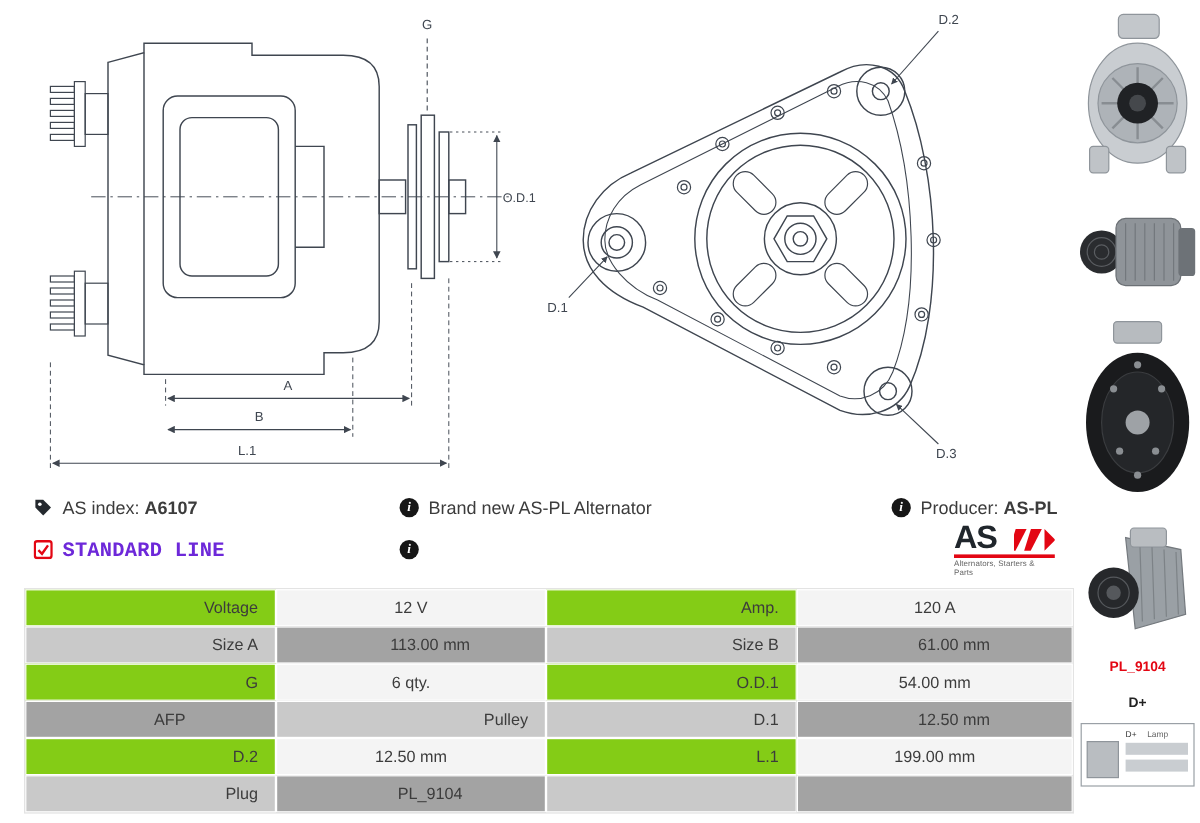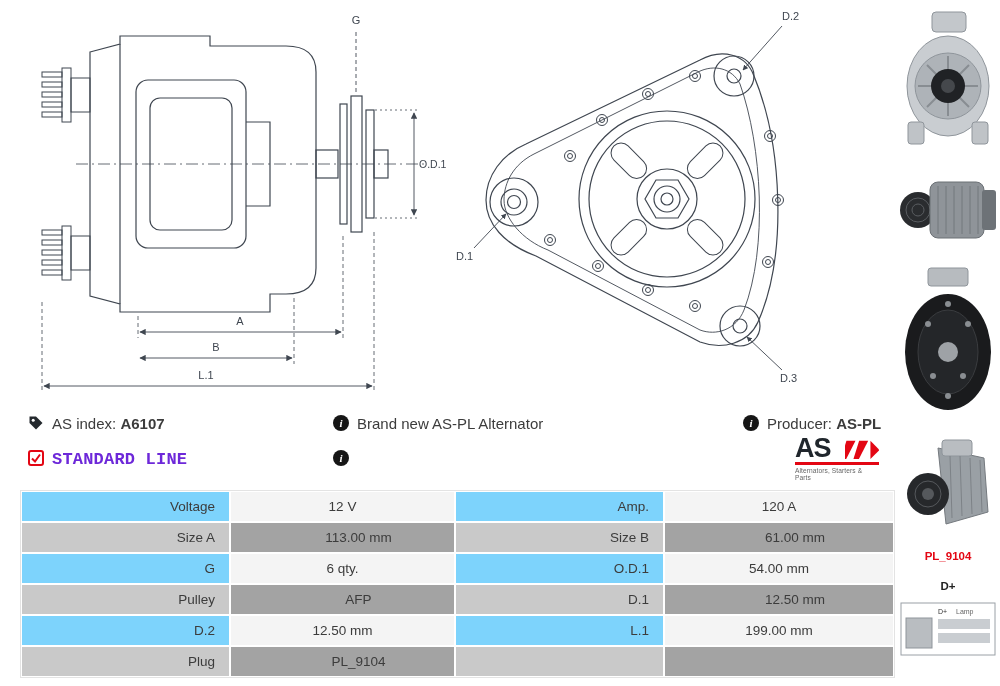--- a/index.html
+++ b/index.html
@@ -31,21 +31,21 @@
   .logo-as{font-size:27px;font-weight:bold;color:#20262c;line-height:24px;letter-spacing:-1px;}
   .logo-bar{height:3px;background:#e30613;margin-top:2px;}
   .logo-caption{font-size:6.6px;color:#666;margin-top:2px;letter-spacing:.1px;}
 
   
   .spec-table{position:absolute;left:20px;top:490px;width:875px;border:1px solid #e3e3e3;box-sizing:border-box;}
   .spec-row{display:grid;grid-template-columns:209px 225px 209px 230px;height:31px;}
   .cell{display:flex;align-items:center;font-size:13.5px;border:1px solid #fff;box-sizing:border-box;}
   .cell.lab{justify-content:flex-end;padding-right:14px;}
   .cell.val{justify-content:center;}
-  .r-odd .lab{background:#7dd3fc;text-align:center;}
+  .r-odd .lab{background:#84cc16;text-align:center;}
   .r-odd .val{background:#f4f4f4;}
   .r-even .lab{background:#c9c9c9;}
   .r-even .val{background:#a3a3a3;padding-left:32px;}
 </style>
 </head>
 <body>
 
 <div class="sheet">
 
   <div class="drawing-side">
@@ -314,22 +314,22 @@
       <div class="cell lab">Size B</div>
       <div class="cell val">61.00 mm</div>
     </div>
     <div class="spec-row r-odd">
       <div class="cell lab">G</div>
       <div class="cell val">6 qty.</div>
       <div class="cell lab">O.D.1</div>
       <div class="cell val">54.00 mm</div>
     </div>
     <div class="spec-row r-even">
+      <div class="cell val">AFP</div>
       <div class="cell lab">Pulley</div>
-      <div class="cell val">AFP</div>
       <div class="cell lab">D.1</div>
       <div class="cell val">12.50 mm</div>
     </div>
     <div class="spec-row r-odd">
       <div class="cell lab">D.2</div>
       <div class="cell val">12.50 mm</div>
       <div class="cell lab">L.1</div>
       <div class="cell val">199.00 mm</div>
     </div>
     <div class="spec-row r-even">

